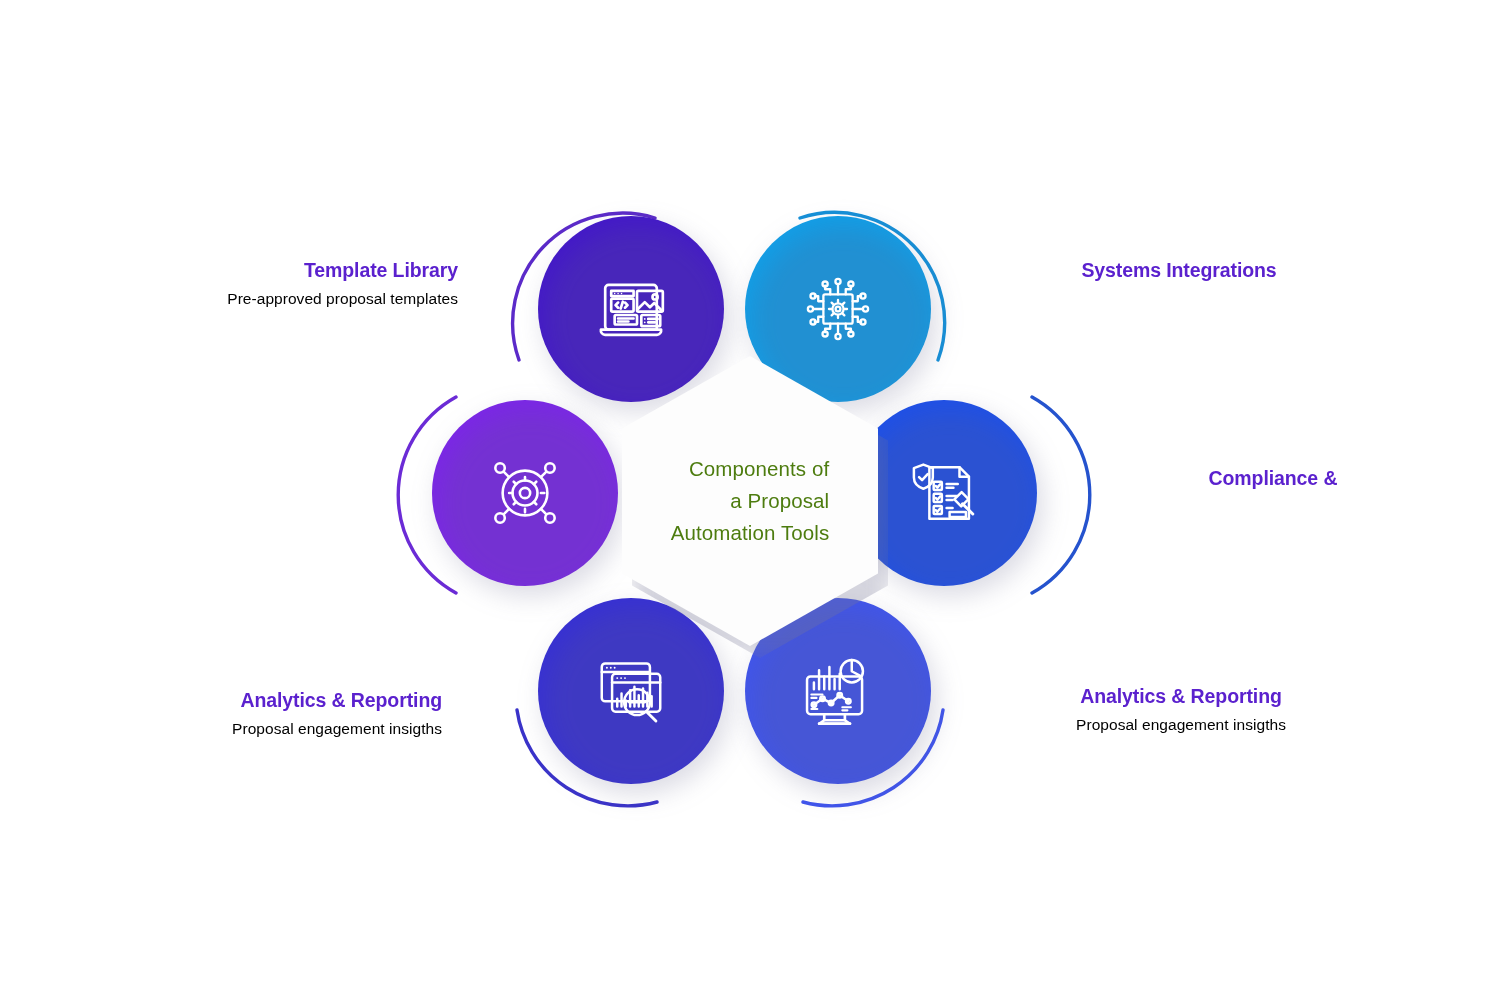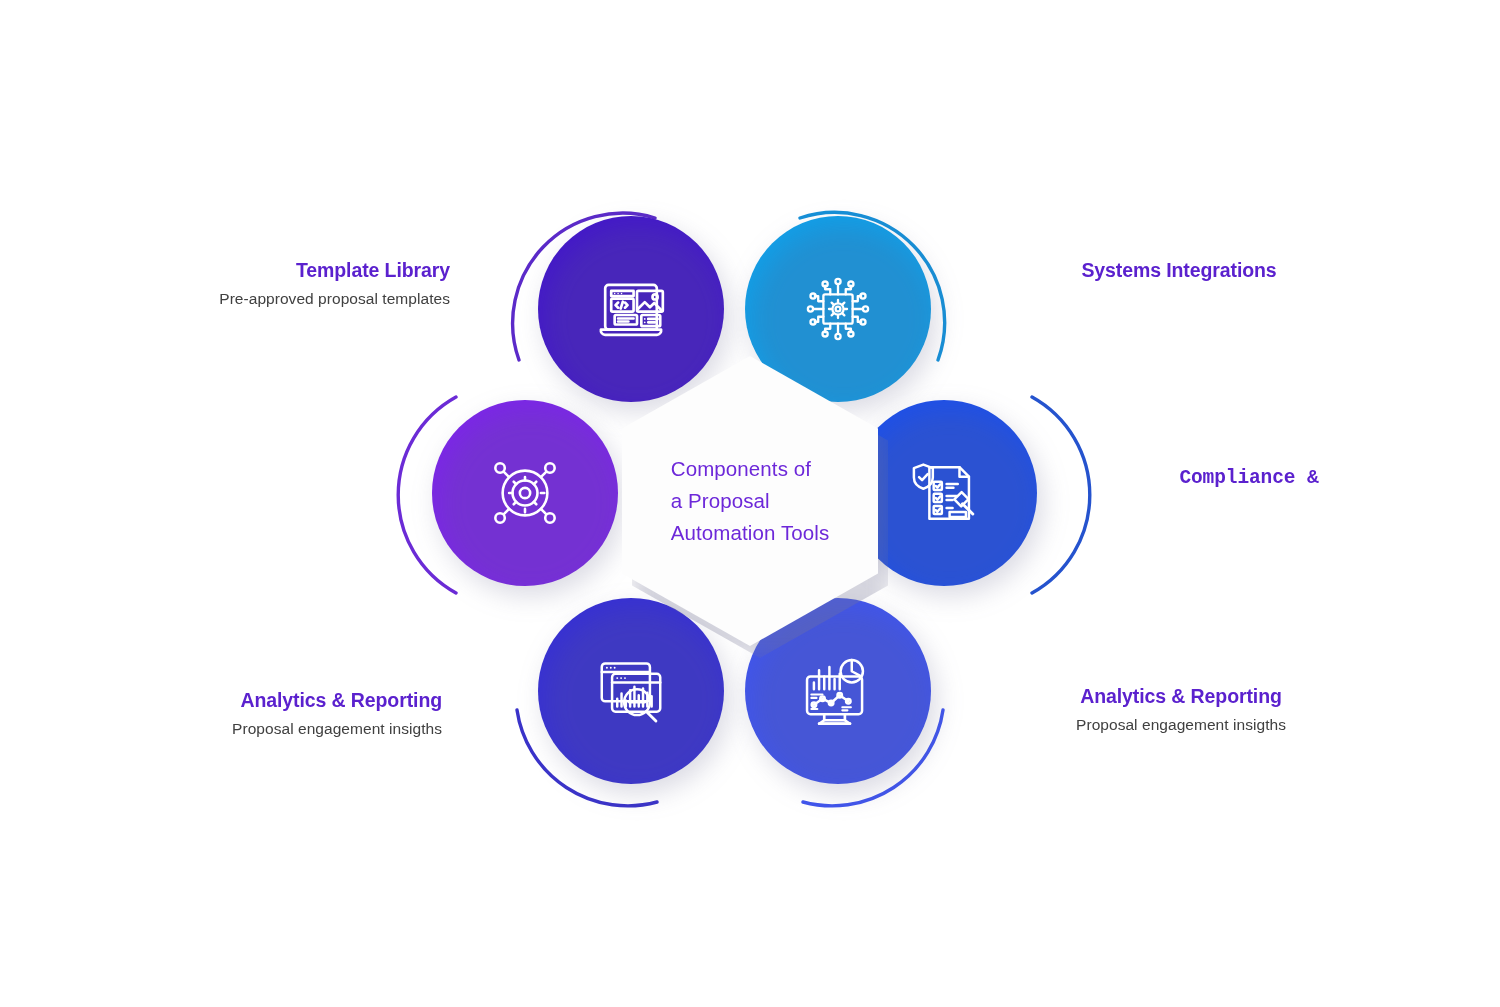--- a/index.html
+++ b/index.html
@@ -45,24 +45,24 @@
     top: 0;
     width: 256px;
     height: 290px;
     background: #fdfdfd;
     clip-path: polygon(50% 0%, 100% 25%, 100% 75%, 50% 100%, 0% 75%, 0% 25%);
     display: flex;
     align-items: center;
     justify-content: center;
   }
   .hex-text {
-    text-align: left;
+    text-align: right;
     font-size: 20.5px;
     line-height: 1.55;
-    color: #6d28d9;
+    color: #4d7c0f;
     letter-spacing: 0.1px;
     font-weight: 400;
     padding: 0 14px;
   }
   .hex-text span { display: block; white-space: nowrap; }
 
   
   .node {
     position: absolute;
     width: 186px;
@@ -103,32 +103,32 @@
   .label .title {
     font-size: 19.5px;
     font-weight: 700;
     color: #5B21CE;
     line-height: 1.3;
     letter-spacing: -0.1px;
   }
   .label .sub {
     font-size: 15.5px;
     font-weight: 400;
-    color: #404040;
+    color: #000000;
     line-height: 1.4;
     margin-top: 5px;
     letter-spacing: 0.05px;
   }
   .label.align-right { text-align: right; }
   .label.align-left  { text-align: center; }
 
-  .label.lbl-template      { left: 168px; top: 258px; width: 282px; }
+  .label.lbl-template      { left: 176px; top: 258px; width: 282px; }
   .label.lbl-systems       { left: 1014px; top: 258px; width: 330px; }
   .label.lbl-collab        { left: 120px; top: 475px; width: 247px; }
-  .label.lbl-compliance    { left: 1084px; top: 466px; width: 330px; font-family: Liberation Mono, monospace; }
+  .label.lbl-compliance    { left: 1108px; top: 466px; width: 330px; }
   .label.lbl-analytics-l   { left: 160px; top: 688px; width: 282px; }
   .label.lbl-analytics-r   { left: 1016px; top: 684px; width: 330px; }
 </style>
 </head>
 <body>
 
 <div id="infographic">
 
   <div class="arc" style="left:505px; top:200px;">
     <svg width="220" height="220" viewBox="0 0 220 220" fill="none">

